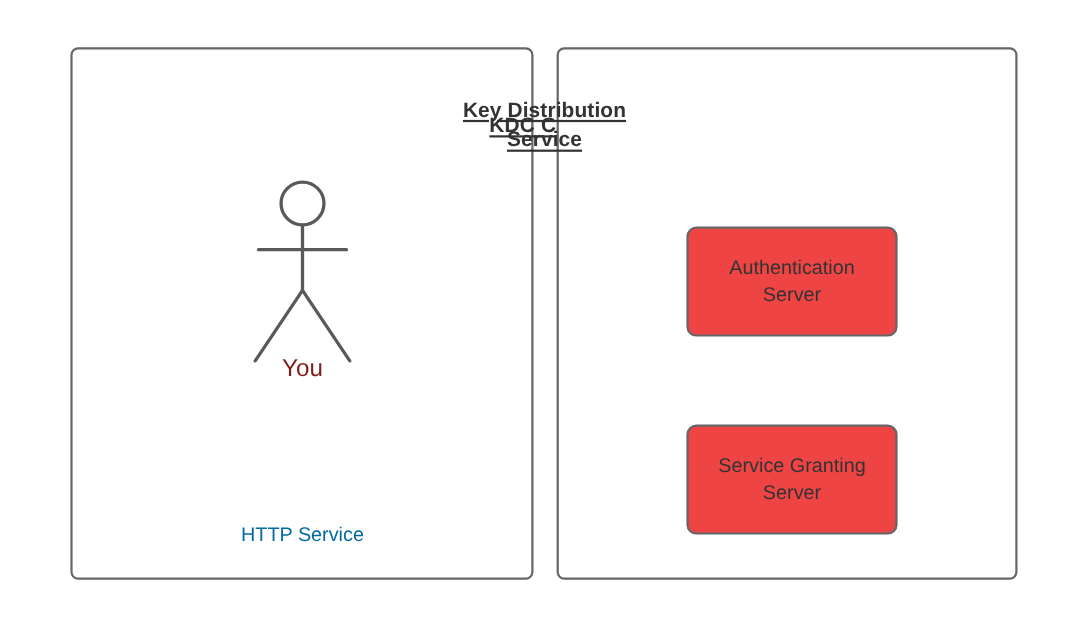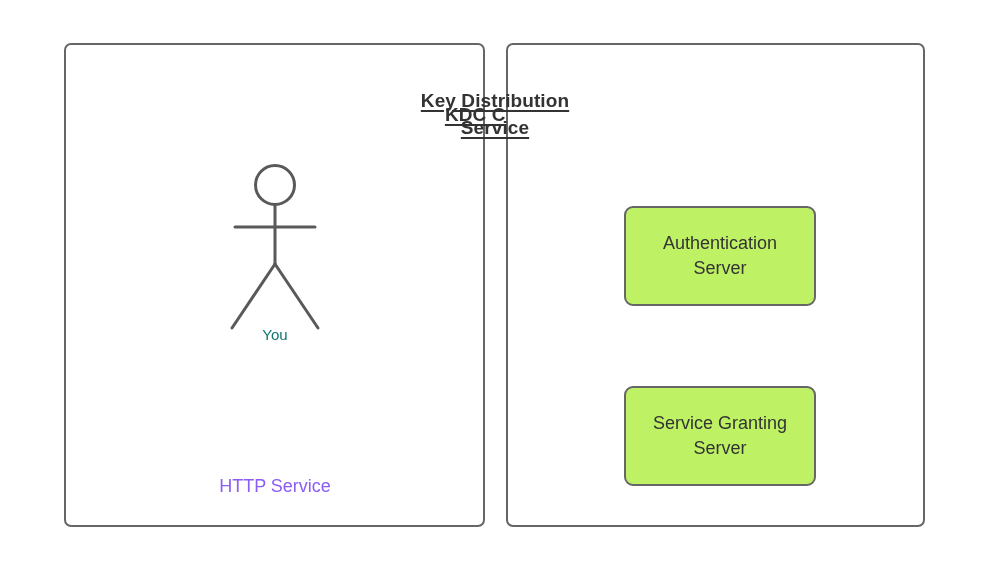--- a/index.html
+++ b/index.html
@@ -72,56 +72,56 @@
     height: 180px;
   }
   #actor-svg { display: block; }
 
   .actor-label {
     position: absolute;
     left: 205px;
     top: 323px;
     width: 140px;
     text-align: center;
-    font-size: 15px;
-    color: #0f766e;
+    font-size: 22px;
+    color: #7f1d1d;
     line-height: 24px;
   }
 
   
   #http-service-group {
     position: absolute;
     left: 228px;
     top: 380px;
     width: 94px;
     height: 90px;
   }
   #http-svg { display: block; }
 
   .service-label {
     position: absolute;
     left: 175px;
     top: 474px;
     width: 200px;
     text-align: center;
     font-size: 18px;
-    color: #8b5cf6;
+    color: #0369a1;
     line-height: 24px;
   }
 
   
   .server-box {
     position: absolute;
     box-sizing: border-box;
     width: 192px;
     height: 100px;
     left: 624px;
     border: 2px solid #666666;
     border-radius: 9px;
-    background: #bef264;
+    background: #ef4444;
     display: flex;
     align-items: center;
     justify-content: center;
   }
   #box-auth-server { top: 206px; }
   #box-tgs-server  { top: 386px; }
 
   .server-box-label {
     font-size: 18px;
     color: #333333;

